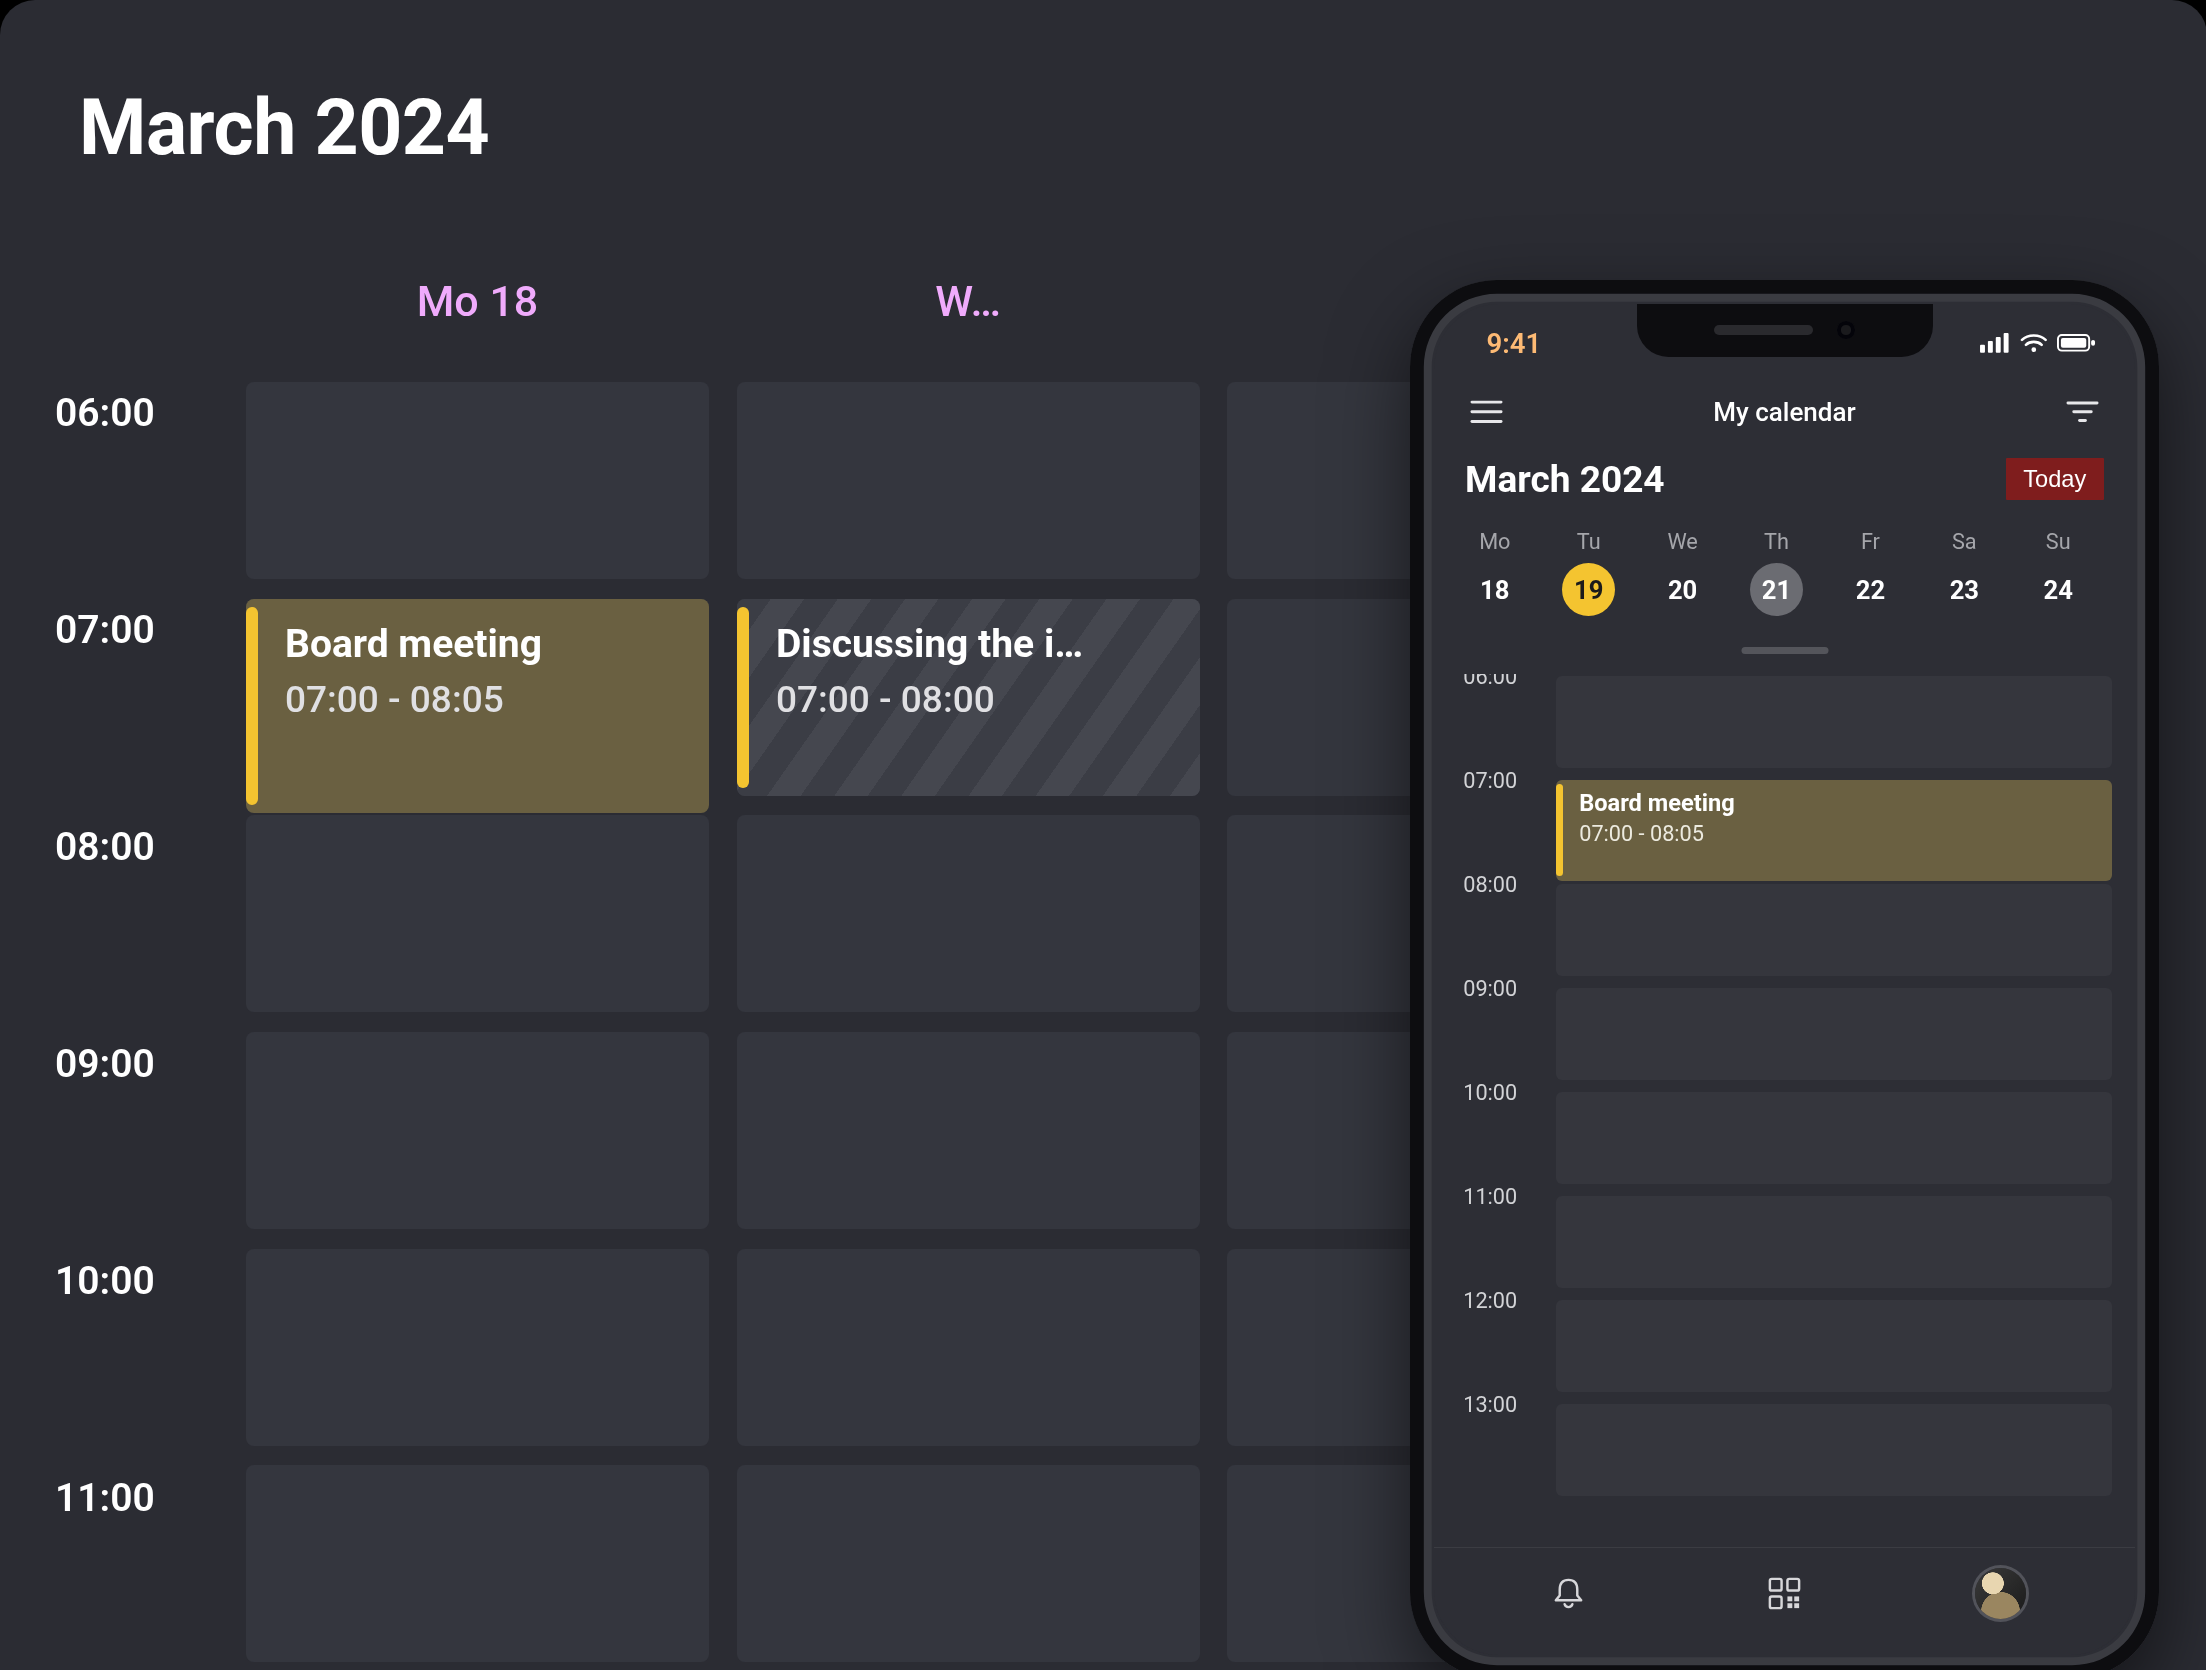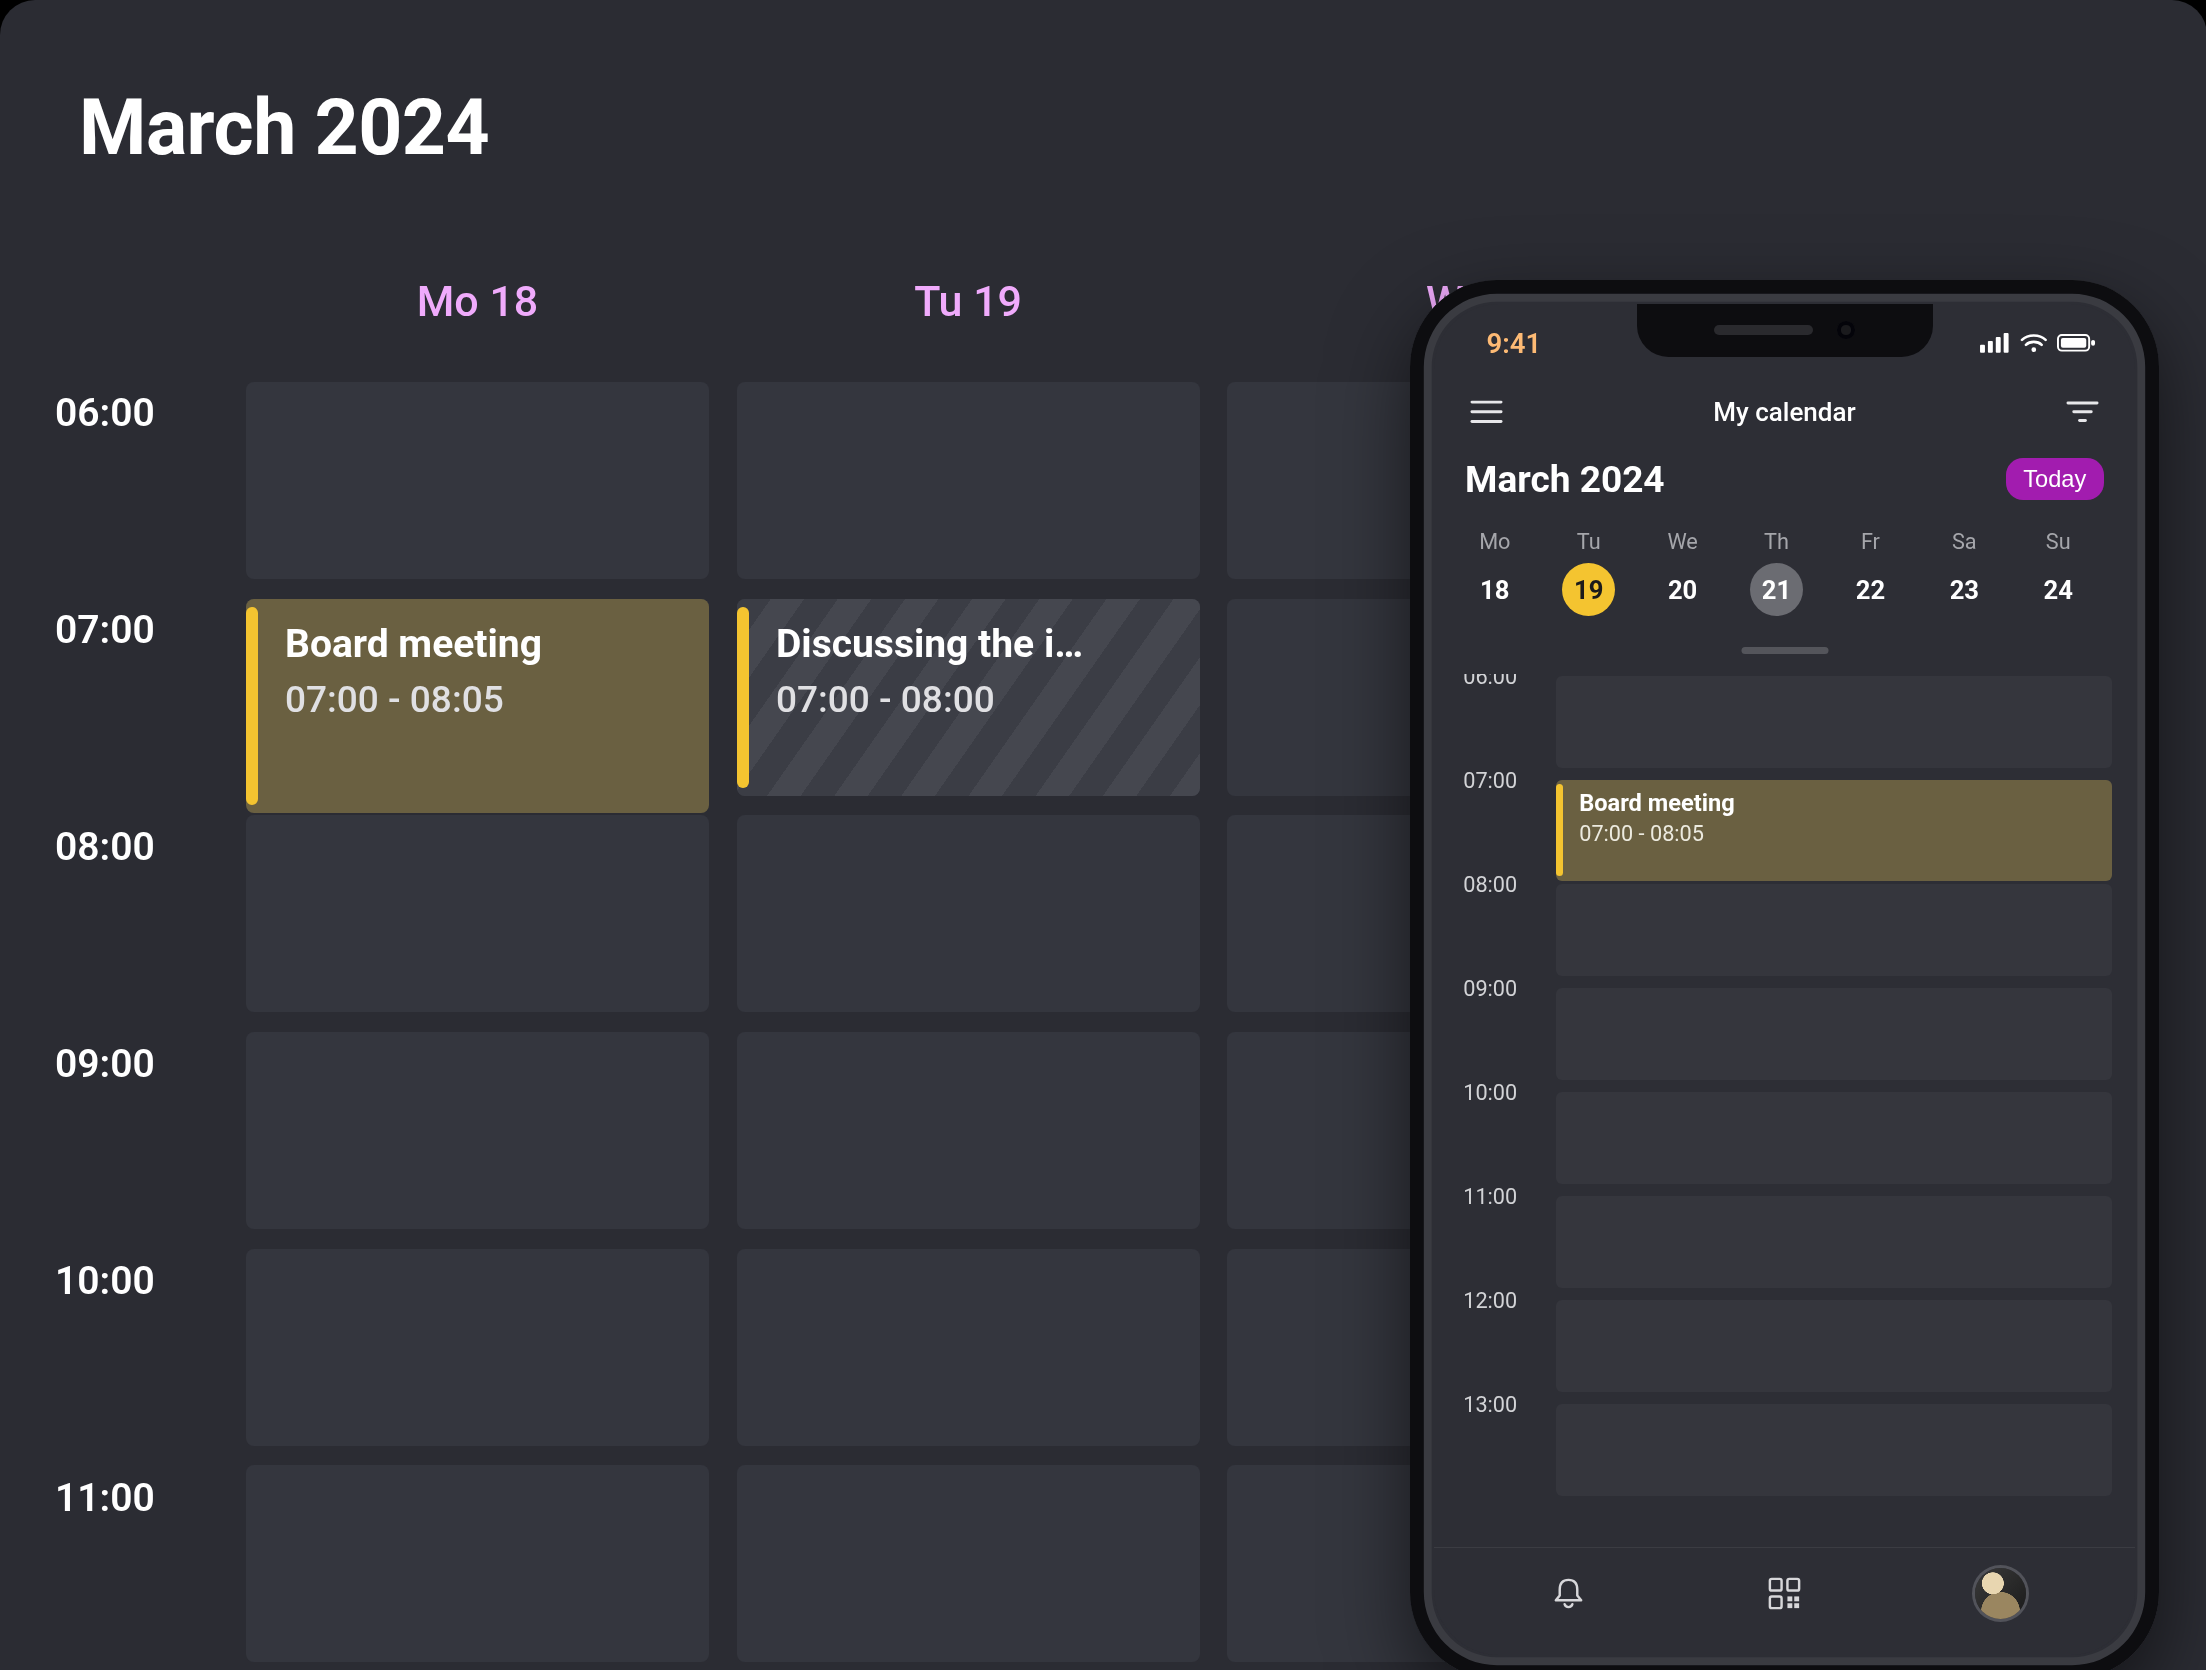--- a/index.html
+++ b/index.html
@@ -216,25 +216,25 @@
     align-items: center;
     justify-content: space-between;
     padding: 0 31.5px;
   }
   .month-row .month {
     font-size: 37px;
     font-weight: 700;
     color: #fff;
   }
   .today-btn {
-    background: #a21caf;
+    background: #7f1d1d;
     color: #fff;
     font-size: 23.6px;
     font-weight: 500;
-    border-radius: 17px;
+    border-radius: 1px;
     padding: 7.9px 17.7px;
     border: none;
     margin-left: 6px;
   }
 
   .week-strip {
     position: absolute;
     left: 0; right: 16px;
     top: 225px;
     padding: 0 21.7px;
@@ -366,21 +366,20 @@
 </head>
 <body>
 
 <div class="desktop">
   <div class="desktop-title">March 2024</div>
 
   <div class="desktop-grid">
 
     <div class="desktop-day-headers">
       <div class="desktop-day-header">Mo 18</div>
-      <div class="desktop-day-header">Tu 19</div>
       <div class="desktop-day-header">W…</div>
     </div>
 
     <div class="desktop-time-col">
       <div class="desktop-time-label">06:00</div>
       <div class="desktop-time-label">07:00</div>
       <div class="desktop-time-label">08:00</div>
       <div class="desktop-time-label">09:00</div>
       <div class="desktop-time-label">10:00</div>
       <div class="desktop-time-label">11:00</div>

